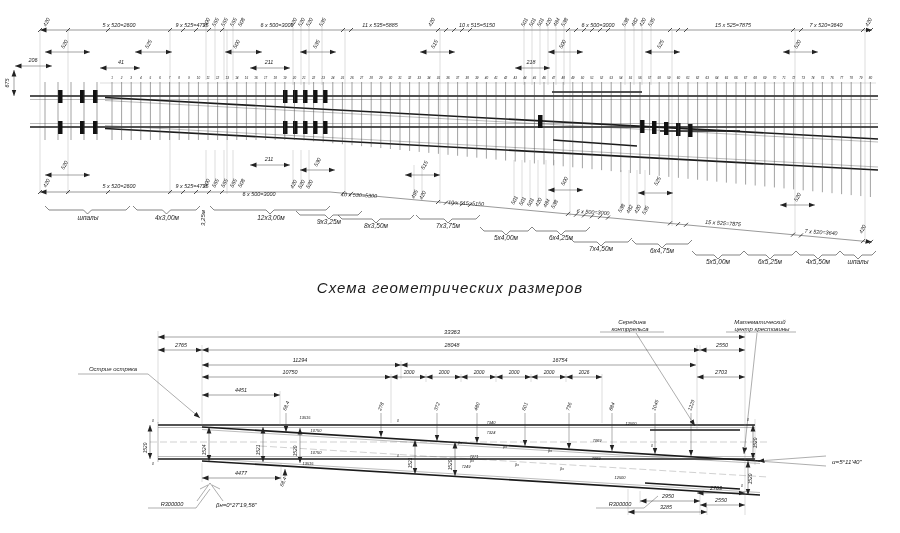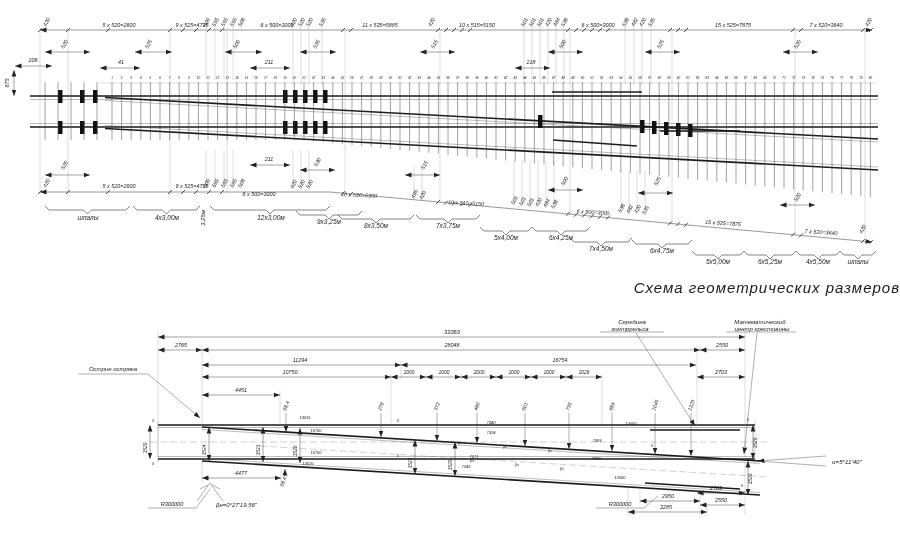--- a/index.html
+++ b/index.html
@@ -1,20 +1,20 @@
 <!DOCTYPE html>
 <html><head>
 <meta charset="utf-8">
 <style>
   html,body{margin:0;padding:0;background:#fff;}
   #page{position:relative;width:900px;height:533px;background:#ffffff;overflow:hidden;
         font-family:"Liberation Sans",sans-serif;}
   svg{position:absolute;left:0;}
   svg text{font-family:"Liberation Sans",sans-serif;font-style:italic;fill:#1b1b1b;}
-  #title{position:absolute;top:279px;left:0;width:900px;text-align:right;
+  #title{position:absolute;top:279px;left:0;width:900px;text-align:center;
          font-style:italic;font-size:15px;letter-spacing:1px;color:#1b1b1b;}
   .rail{stroke:#1b1b1b;stroke-width:1.6;fill:none;}
   .railthin{stroke:#555;stroke-width:0.4;fill:none;}
   .guard{stroke:#1b1b1b;stroke-width:1.4;fill:none;}
   .dim{stroke:#333;stroke-width:0.45;fill:none;}
   .chain{stroke:#333;stroke-width:0.5;fill:none;}
   .ext{stroke:#888;stroke-width:0.3;fill:none;}
   .lead{stroke:#333;stroke-width:0.4;fill:none;}
   .brace{stroke:#333;stroke-width:0.6;fill:none;}
   .cl{stroke:#999;stroke-width:0.45;stroke-dasharray:7 3;fill:none;}

